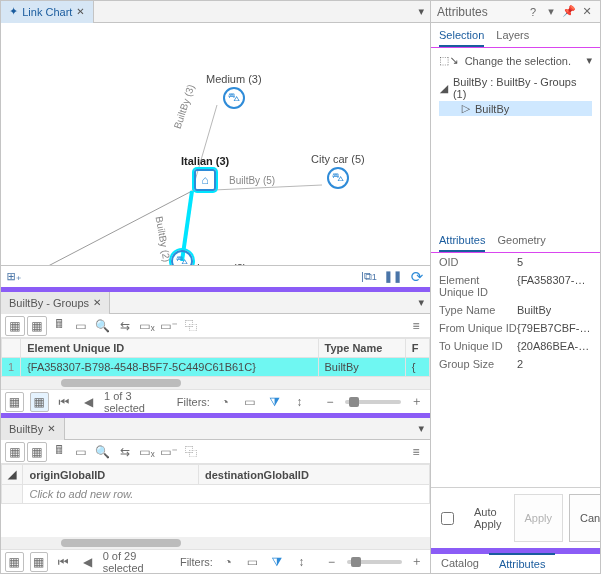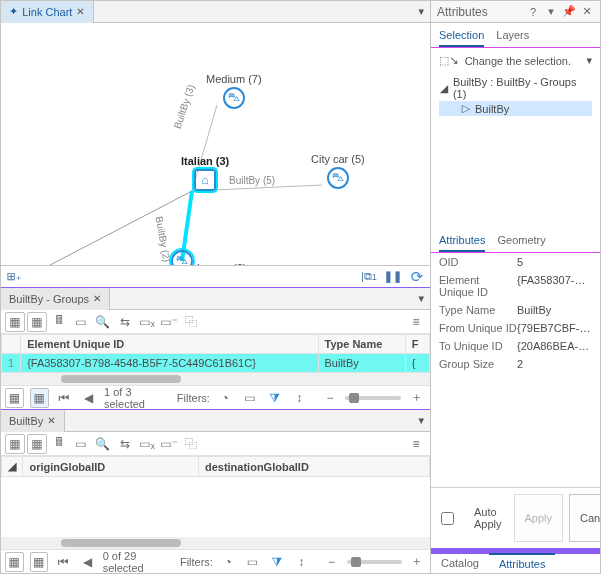--- a/index.html
+++ b/index.html
@@ -24,21 +24,21 @@
 .node.top .lbl{order:-1;margin:0 0 2px 0}
 .edge-lbl{position:absolute;font-size:10px;color:#888}
 svg.edges{position:absolute;inset:0}
 
 
 .canvas-bar{display:flex;align-items:center;height:22px;border-top:1px solid #c4c4c4;padding:0 4px;gap:6px}
 .canvas-bar .sp{flex:1}
 .ibtn{width:18px;height:18px;display:flex;align-items:center;justify-content:center;color:#4a75a8;cursor:pointer;border:1px solid transparent}
 
 
-.pane{display:flex;flex-direction:column;border-top:1px solid #8b5cf6}
+.pane{display:flex;flex-direction:column;border-top:5px solid #8b5cf6}
 .toolbar{display:flex;align-items:center;height:24px;padding:0 4px;gap:2px;border-bottom:1px solid #e2e2e2}
 .toolbar .menu{margin-left:auto}
 .tool{width:20px;height:20px;display:flex;align-items:center;justify-content:center;color:#6d6d6d;cursor:pointer;font-size:12px}
 .tool.grid{border:1px solid #bfbfbf;border-radius:2px}
 
 table{border-collapse:collapse;width:100%;font-size:11px}
 th,td{border:1px solid #e2e2e2;padding:3px 6px;text-align:left;white-space:nowrap}
 th{background:#f7f7f7;font-weight:600;color:#4a4a4a}
 td.rownum{background:#f7f7f7;color:#888;width:18px;text-align:center}
 tr.selrow td{background:#6ff7f2}
@@ -99,21 +99,21 @@
         <line x1="191" y1="168" x2="216" y2="82" stroke="#b8b8b8" stroke-width="1"></line>
         <line x1="191" y1="168" x2="321" y2="162" stroke="#b8b8b8" stroke-width="1"></line>
         <line x1="191" y1="168" x2="5" y2="265" stroke="#9c9c9c" stroke-width="1"></line>
         <line x1="191" y1="168" x2="181" y2="238" stroke="#00e5ff" stroke-width="4"></line>
       </svg>
       <span class="edge-lbl" style="left:176px;top:100px;transform:rotate(-72deg);transform-origin:left">BuiltBy (3)</span>
       <span class="edge-lbl" style="left:228px;top:152px">BuiltBy (5)</span>
       <span class="edge-lbl" style="left:158px;top:188px;transform:rotate(80deg);transform-origin:left">BuiltBy (2)</span>
 
       <div class="node top" style="left:205px;top:50px">
-        <span class="lbl">Medium (7)</span>
+        <span class="lbl">Medium (3)</span>
         <span class="circ">
             <span class="car">⛍</span>
           </span>
       </div>
       <div class="node top sel" style="left:180px;top:132px">
         <span class="lbl" style="font-weight:600;color:#222">Italian (3)</span>
         <span class="circ" style="border-radius:3px">⌂</span>
       </div>
       <div class="node top" style="left:310px;top:130px">
         <span class="lbl">City car (5)</span>
@@ -219,20 +219,24 @@
         <span class="tool menu">≡</span>
       </div>
       <div class="scroll-x" style="flex:1">
         <table>
           <tbody>
               <tr>
             <th style="width:18px">◢</th>
             <th>originGlobalID</th>
             <th>destinationGlobalID</th>
           </tr>
+          <tr>
+            <td class="rownum"></td>
+            <td colspan="2" class="placeholder">Click to add new row.</td>
+          </tr>
         </tbody>
           </table>
       </div>
       <div class="scrollbar">
           <div class="sb-thumb"></div>
         </div>
       <div class="status">
         <span class="tool grid">▦</span>
         <span class="tool grid">▦</span>
         <span class="tool">⏮</span>

